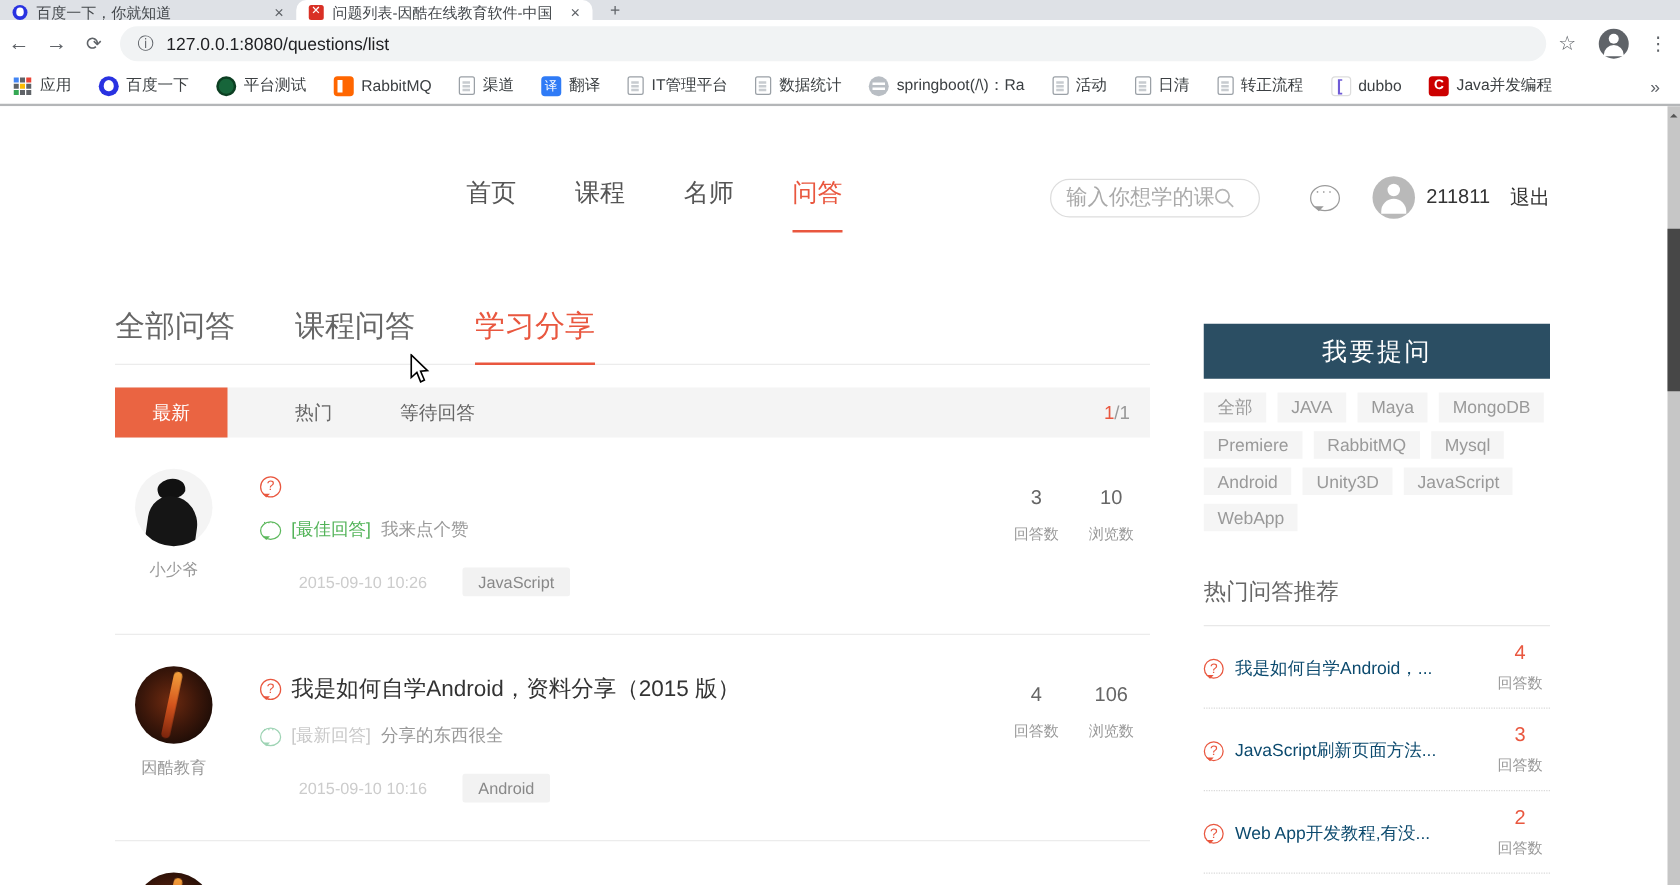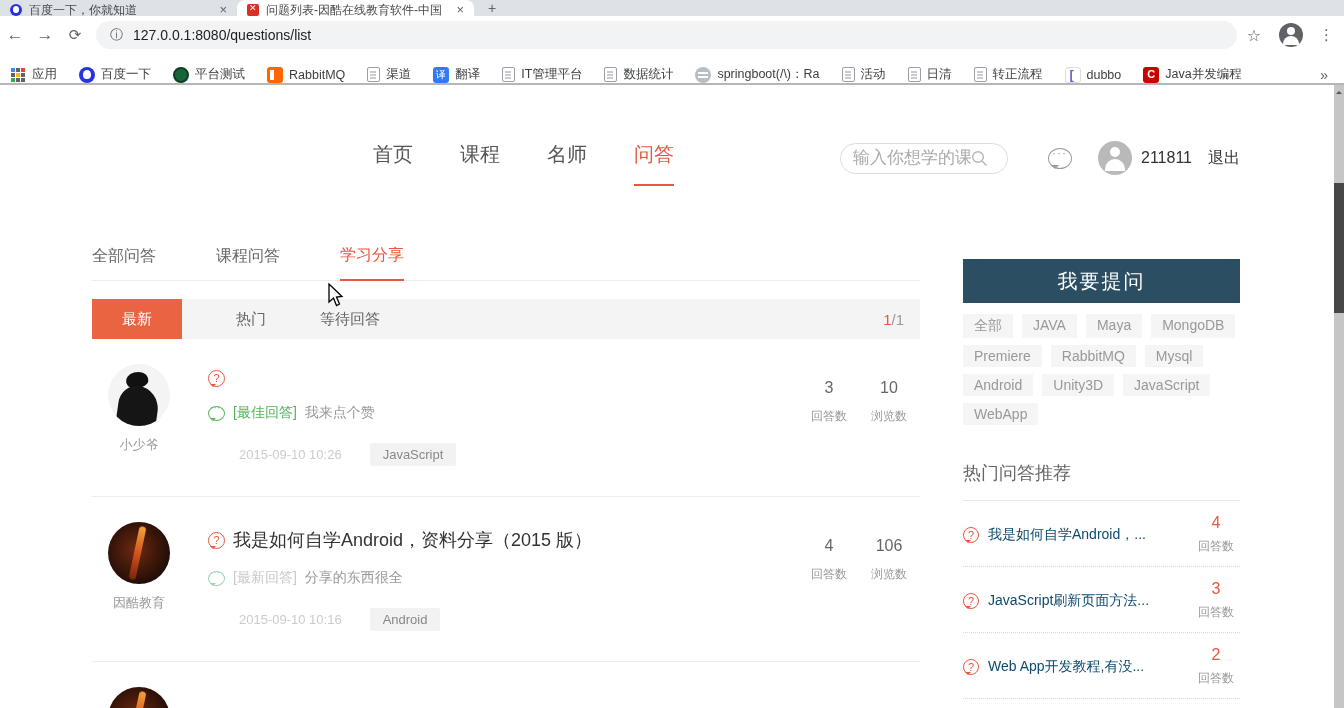--- a/index.html
+++ b/index.html
@@ -25,21 +25,21 @@
   .nav-btn.refresh { font-size:15px; }
   .addr-bar { flex:1; height:28px; margin:0 10px 0 6px; background:#f1f3f4; border-radius:14px; display:flex; align-items:center; padding:0 14px; }
   .info-ic { color:#5f6368; font-size:13px; margin-right:10px; }
   .url { font-size:14px; color:#202124; }
   .star-ic { color:#5f6368; font-size:16px; margin-right:18px; }
   .profile-ic { width:24px; height:24px; border-radius:50%; background:#5f6368; position:relative; margin-right:16px; }
   .profile-ic::before { content:""; position:absolute; left:8px; top:4px; width:8px; height:8px; border-radius:50%; background:#fff; }
   .profile-ic::after { content:""; position:absolute; left:4px; top:13px; width:16px; height:9px; border-radius:8px 8px 0 0; background:#fff; }
   .kebab-ic { color:#5f6368; font-size:15px; letter-spacing:0; margin-right:10px; }
 
-  .bookmarks { position:absolute; top:54px; left:0; right:0; height:31px; background:#fff; border-bottom:2px solid #b4b6b8; display:flex; align-items:flex-end; padding:0 10px; gap:22px; }
+  .bookmarks { position:absolute; top:54px; left:0; right:0; height:31px; background:#fff; border-bottom:2px solid #b4b6b8; display:flex; align-items:center; padding:0 10px; gap:22px; }
   .bm { display:flex; align-items:center; gap:6px; white-space:nowrap; }
   .bm-label { font-size:12.5px; color:#3c4043; }
   .bm-ic { width:16px; height:16px; flex:none; position:relative; border-radius:3px; }
   .ic-apps { display:grid; grid-template-columns:repeat(3,4px); grid-template-rows:repeat(3,4px); gap:1px; padding:1px; }
   .ic-apps i { background:#5f6368; }
   .ic-apps i:nth-child(1){background:#4285f4}.ic-apps i:nth-child(3){background:#ea4335}
   .ic-apps i:nth-child(5){background:#fbbc05}.ic-apps i:nth-child(7){background:#34a853}
   .ic-baidu { border-radius:50%; background:#2932e1; }
   .ic-baidu::after { content:""; position:absolute; left:4px; top:3px; width:8px; height:9px; background:#fff; border-radius:50% 50% 45% 45%; }
   .ic-green { border-radius:50%; background:#17653a; border:2px solid #0c3f22; }
@@ -74,21 +74,21 @@
   .user-avatar { width:34px; height:34px; border-radius:50%; background:#b9b9b9; position:relative; margin-left:26px; }
   .user-avatar::before { content:""; position:absolute; left:12px; top:6px; width:10px; height:10px; border-radius:50%; background:#fff; }
   .user-avatar::after { content:""; position:absolute; left:7px; top:18px; width:20px; height:12px; border-radius:10px 10px 0 0; background:#fff; }
   .username { font-size:16px; color:#333; margin-left:9px; }
   .logout { font-size:16px; color:#333; margin-left:16px; }
 
   .content { position:absolute; top:160px; left:92px; right:104px; display:flex; }
   .col-left { flex:1; min-width:0; }
   .col-right { width:277px; margin-left:43px; flex:none; }
 
-  .qa-tabs { display:flex; gap:60px; font-size:16px; color:#666; border-bottom:1px solid #ececec;align-items:center; }
+  .qa-tabs { display:flex; gap:48px; font-size:24px; color:#666; border-bottom:1px solid #ececec; }
   .qa-tab { padding-bottom:13px; margin-bottom:-1px; }
   .qa-tab.active { color:#e9573f; border-bottom:2px solid #e9573f; }
 
   .filter-bar { margin-top:18px; height:40px; background:#f4f4f4; display:flex; align-items:center; }
   .filter-new { width:90px; height:40px; background:#ea6442; color:#fff; font-size:15px; display:flex; align-items:center; justify-content:center; }
   .filter-item { font-size:15px; color:#666; margin-left:54px; }
   .pagination { margin-left:auto; margin-right:16px; font-size:15px; color:#999; }
   .pagination .cur { color:#e9573f; }
 
   .q-item { display:flex; padding:25px 0 30px; border-bottom:1px solid #ececec; }

